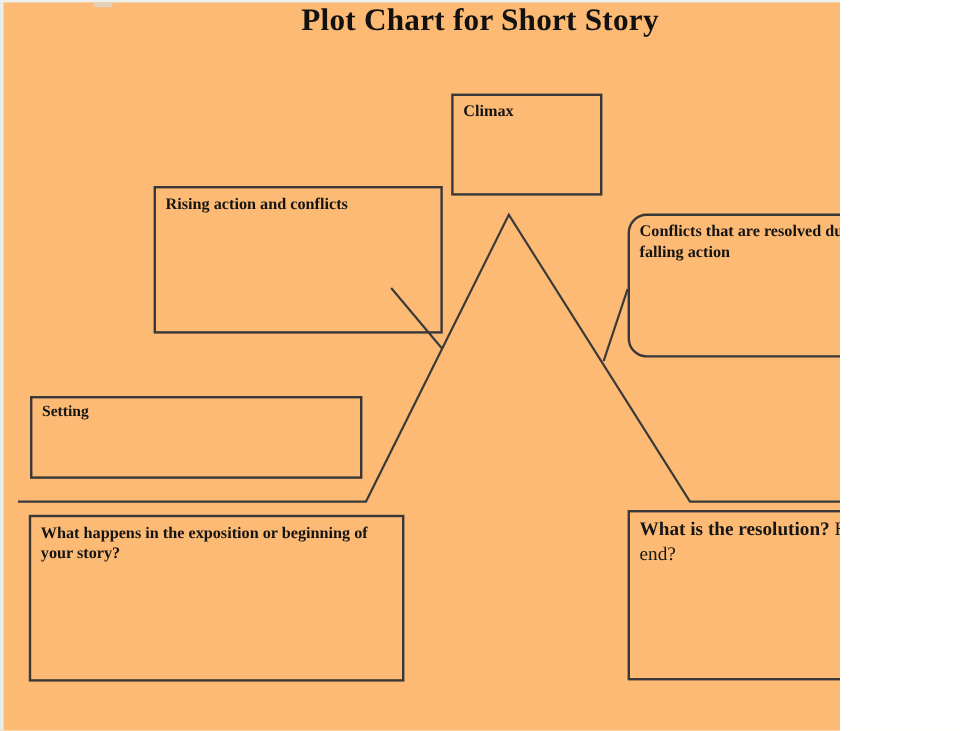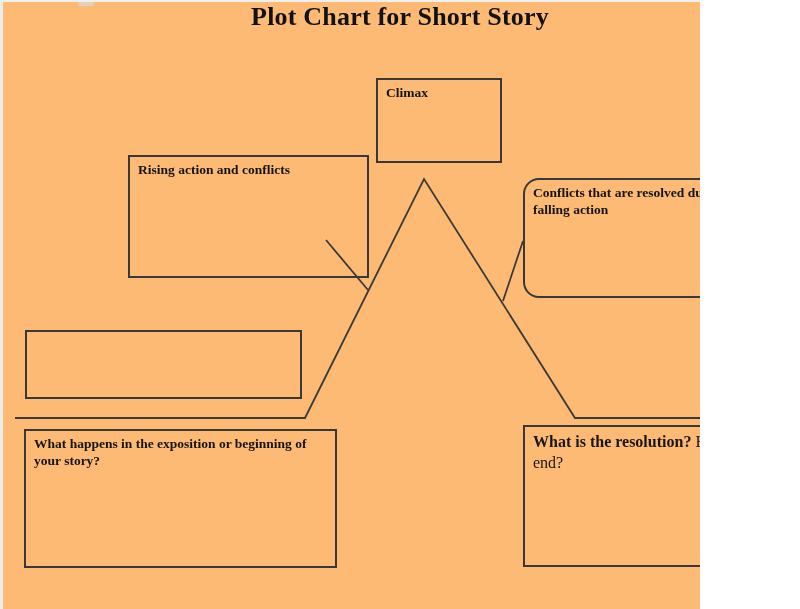--- a/index.html
+++ b/index.html
@@ -125,20 +125,21 @@
 
   <div class="box" id="box-rising">
     <div class="label">Rising action and conflicts</div>
   </div>
 
   <div class="box" id="box-falling">
     <div class="label">Conflicts that are resolved during falling action</div>
   </div>
 
   <div class="box" id="box-setting">
+    <div class="setting-heading">Setting</div>
     <div class="fill-gap"></div>
   </div>
 
   <div class="box" id="box-exposition">
     <div class="label">What happens in the exposition or beginning of your story?</div>
   </div>
 
   <div class="box" id="box-resolution">
     <div class="resolution-text">
       <span class="q1">What is the resolution?</span>

